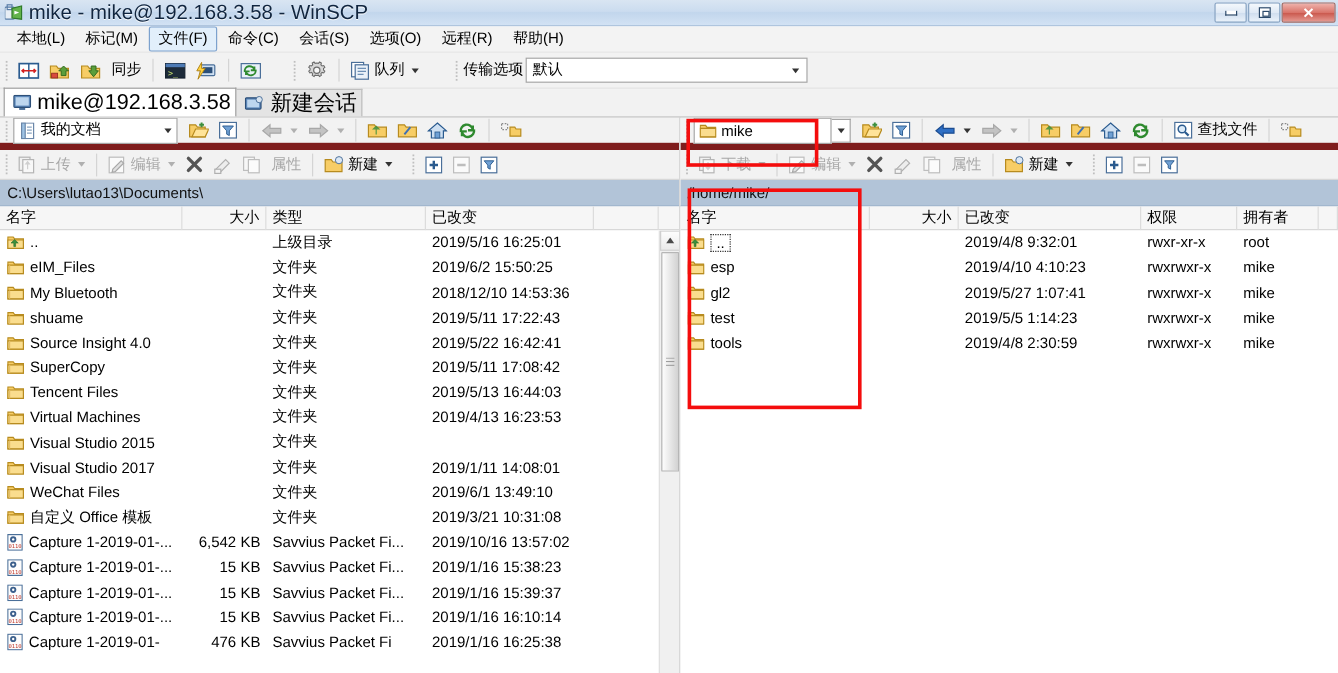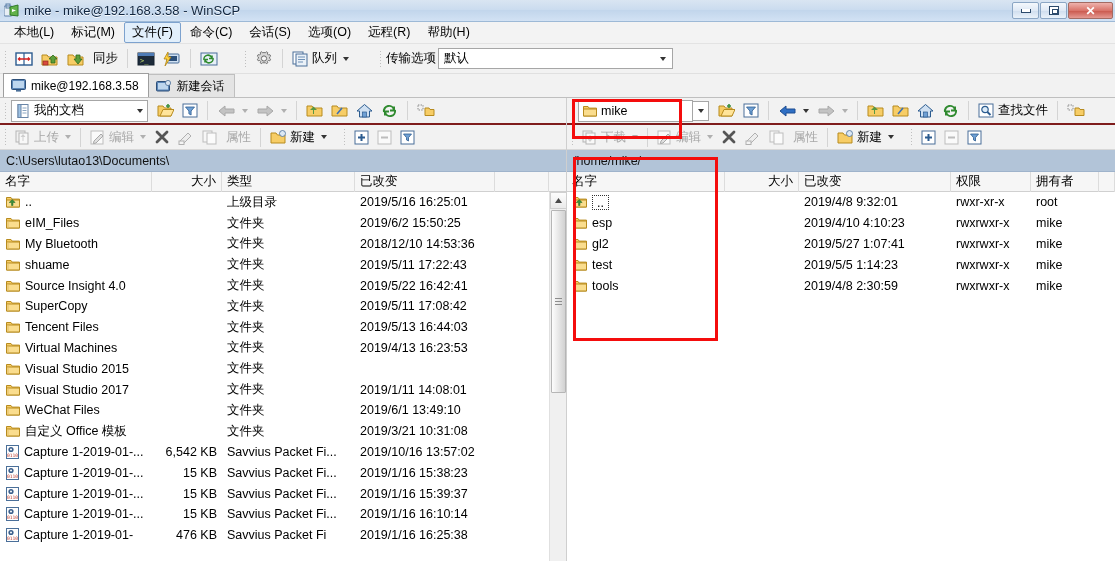--- a/index.html
+++ b/index.html
@@ -16,21 +16,21 @@
 
   
   .titlebar {
     position: absolute; left: 0; top: 0; width: 1115px; height: 22px;
     background: linear-gradient(to bottom, #d9e5f2 0%, #cbdcef 45%, #c2d6ec 50%, #d2e2f4 100%);
     border-bottom: 1px solid #9db9d6;
     display: flex; align-items: center;
   }
   .titlebar .tb-icon { margin-left: 4px; margin-right: 5px; display: block; }
   .titlebar .tb-text {
-    font-size: 13px; color: #10253f; white-space: nowrap;
+    font-size: 17px; color: #10253f; white-space: nowrap;
     text-shadow: 0 1px 0 rgba(255,255,255,.85);
   }
   .wincontrols { position: absolute; right: 2px; top: 2px; display: flex; align-items: center; }
   .wc {
     width: 27px; height: 17px; margin-left: 1px;
     border: 1px solid #8ba6c4; border-radius: 2px;
     background: linear-gradient(to bottom, #f4f8fc, #dfe9f5 50%, #cfddee 51%, #eaf2fa);
     display: flex; align-items: center; justify-content: center;
   }
   .wc.close {
@@ -89,35 +89,35 @@
   }
 
   
   .tabbar {
     position: absolute; left: 0; top: 74px; width: 1115px; height: 24px;
     background: #f2f2f2; border-bottom: 1px solid #bfbfbf;
     display: flex; align-items: flex-end; padding-left: 3px;
   }
   .tab {
     height: 23px; display: flex; align-items: center; gap: 5px;
-    padding: 0 9px 0 7px; font-size: 12px;
+    padding: 0 4px 0 7px; font-size: 18px;
     border: 1px solid #bfbfbf; border-bottom: none;
     background: #fafafa; margin-right: -1px;
   }
   .tab.selected { background: #fff; border-color: #9e9e9e; height: 24px; position: relative; z-index: 2;}
   .tab.other { background: #e4e4e4; font-family: Liberation Mono, monospace; }
 
   
   .pane { position: absolute; top: 98px; height: 463px; overflow: hidden; }
   .pane-left { left: 0; width: 566px; }
   .pane-right { left: 566px; width: 549px; border-left: 1px solid #cfcfcf; }
 
   .nav-row {
     height: 27px; background: #f2f2f2; display: flex; align-items: center;
-    border-bottom: 2px solid #7f1d1d;
+    border-bottom: 6px solid #7f1d1d;
   }
   .path-combo {
     height: 22px; background: #fff; border: 1px solid #a6a6a6;
     display: flex; align-items: center; gap: 4px; padding-left: 4px;
     position: relative; font-size: 12.5px;
   }
   .path-combo .cbtn {
     position: absolute; right: 0px; top: 0px; width: 15px; height: 20px;
     display: flex; align-items: center; justify-content: center;
   }

